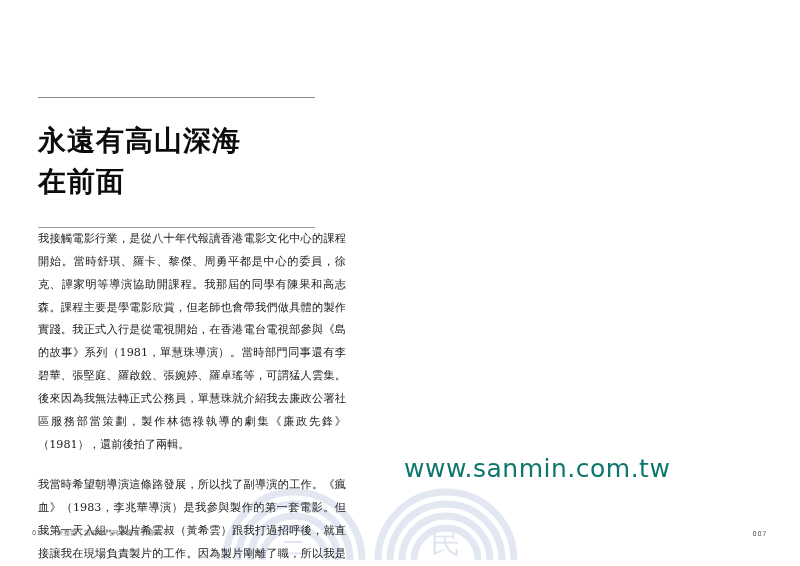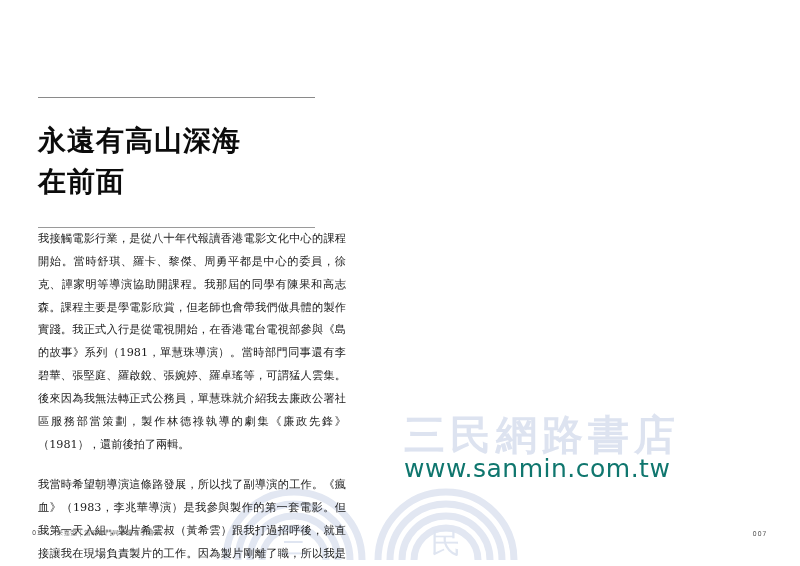--- a/index.html
+++ b/index.html
@@ -144,21 +144,20 @@
         <path d="M32 150 A 44 44 0 0 1 120 150"></path>
         <path d="M44 150 A 32 32 0 0 1 108 150"></path>
         <path d="M160 150 A 68 68 0 0 1 296 150"></path>
         <path d="M172 150 A 56 56 0 0 1 284 150"></path>
         <path d="M184 150 A 44 44 0 0 1 272 150"></path>
         <path d="M196 150 A 32 32 0 0 1 260 150"></path>
       </g>
       <text x="76" y="143" text-anchor="middle" font-family="DejaVu Serif, serif" font-size="30" fill="#dfe5f1">三</text>
       <text x="228" y="143" text-anchor="middle" font-family="DejaVu Serif, serif" font-size="30" fill="#dfe5f1">民</text>
     </svg>
-    <div class="wm-text">三民網路書店</div>
     <div class="wm-url">www.sanmin.com.tw</div>
   </div>
 
   <div class="page page-left">
 
     <div class="title-block">
       <div class="rule"></div>
       <h1 class="chapter-title">永遠有高山深海
 在前面</h1>
       <div class="rule rule-bottom"></div>

